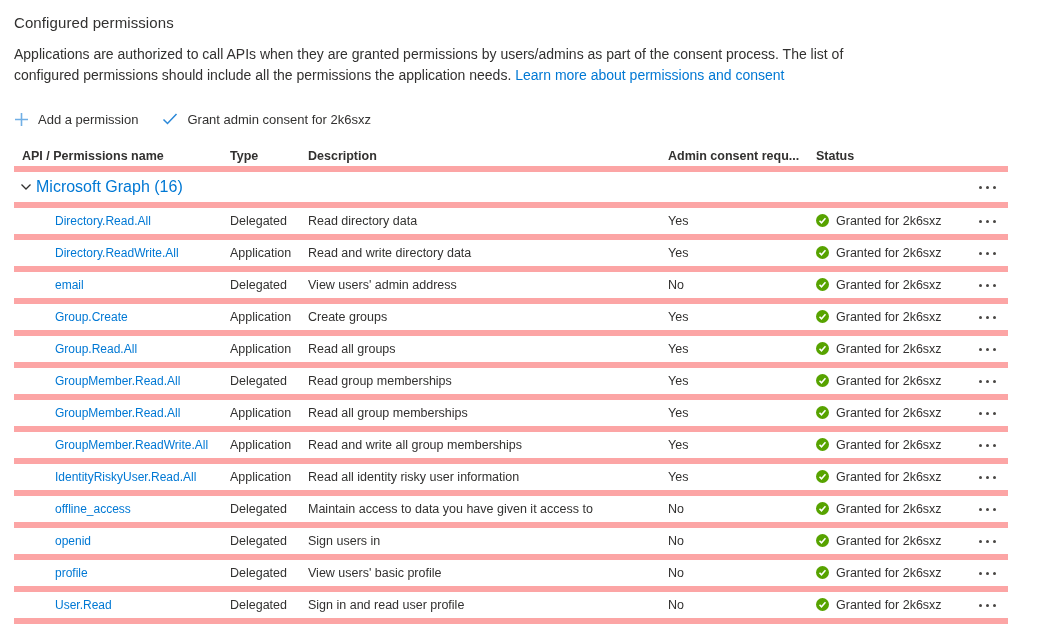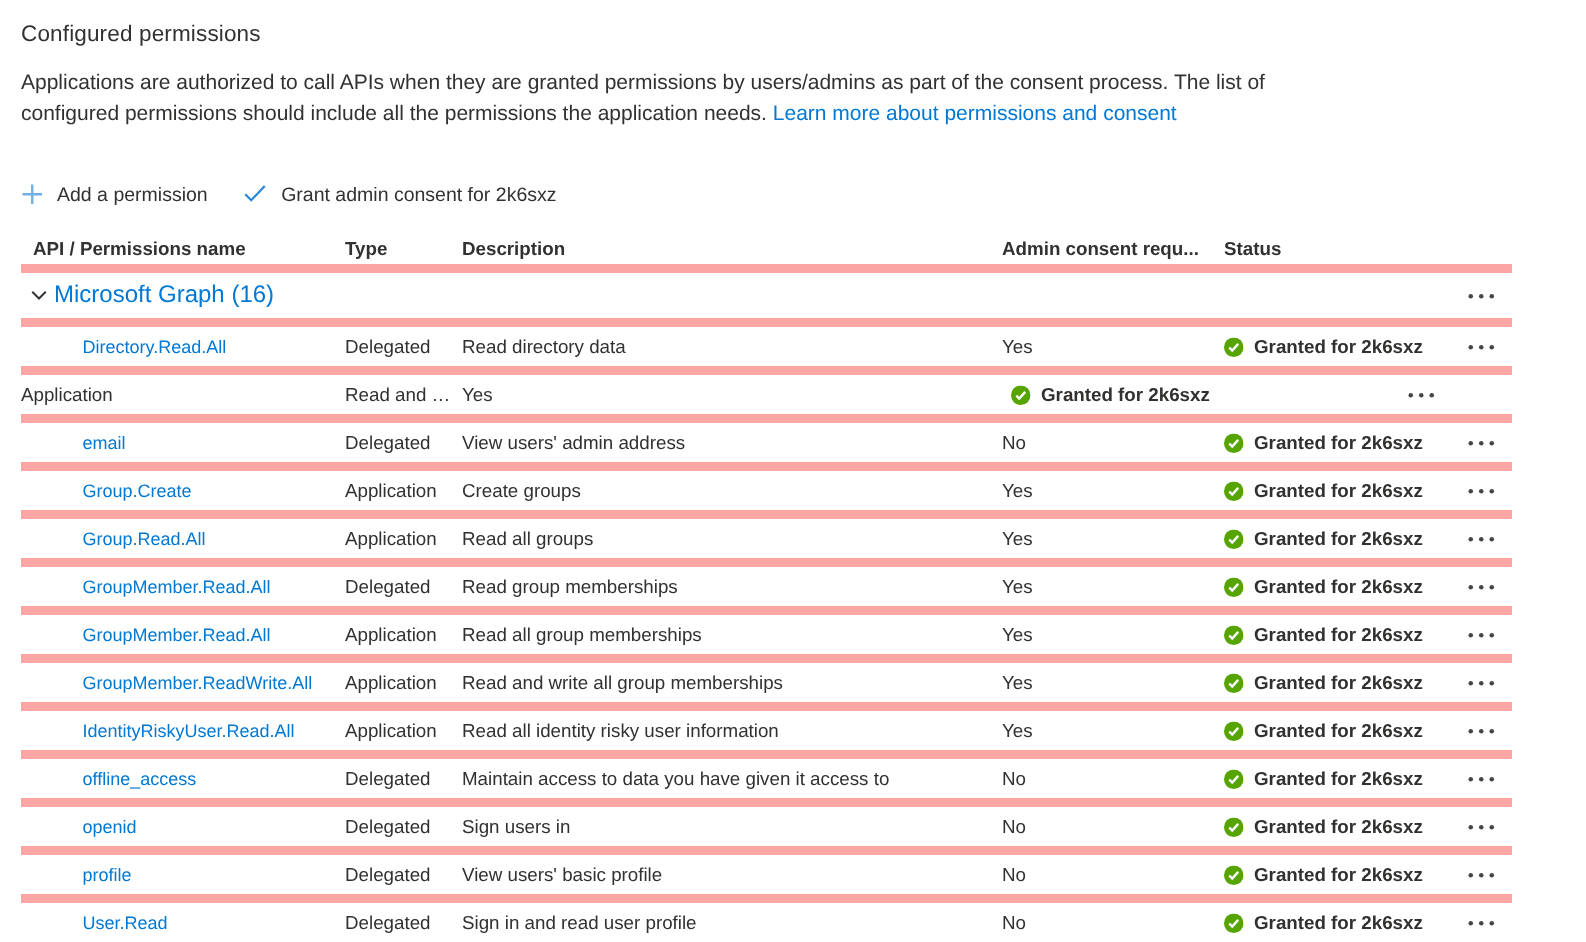--- a/index.html
+++ b/index.html
@@ -20,21 +20,21 @@
   .description {
     margin-top: 13px;
     font-size: 14px;
     line-height: 21px;
     max-width: 988px;
     color: #323130;
   }
   .link { color: #0078d4; text-decoration: none; cursor: pointer; }
 
   .toolbar {
-    margin-top: 31px;
+    margin-top: 21px;
     display: flex;
     align-items: center;
     gap: 24px;
     height: 24px;
   }
   .cmd-btn {
     display: inline-flex;
     align-items: center;
     gap: 9px;
     background: none;
@@ -65,21 +65,21 @@
   .group-row { height: 36px; }
   .group-row .c-group {
     grid-column: 1 / 6;
     display: flex;
     align-items: center;
     padding-left: 6px;
     gap: 4px;
   }
   .chevron { display: inline-flex; align-items: center; cursor: pointer; }
 
-  .c-status { display: flex; align-items: flex-end; gap: 7px; padding-left: 6px; font-weight: bold; }
+  .c-status { display: flex; align-items: flex-start; gap: 7px; padding-left: 6px; }
   .status-icon { display: inline-flex; align-items: center; }
 
   .c-more { display: flex; justify-content: flex-end; padding-right: 10px; }
   .dots-btn {
     background: none; border: none; cursor: pointer;
     display: inline-flex; gap: 4px; align-items: center; padding: 4px 2px;
   }
   .dots-btn i { width: 3px; height: 3px; border-radius: 50%; background: #484644; display: block; }
 </style>
 </head>
@@ -167,20 +167,23 @@
               <span style="display:inline-flex;gap:4px;">
                 <i></i>
                 <i></i>
                 <i></i>
               </span>
             </button>
           </div>
         </div>
 
         <div class="t-row body-row">
+          <div class="cell c-name">
+            <a class="link">Directory.ReadWrite.All</a>
+          </div>
           <div class="cell">Application</div>
           <div class="cell">Read and write directory data</div>
           <div class="cell">Yes</div>
           <div class="cell c-status">
             <span class="status-icon">
               <svg width="13" height="13" viewBox="0 0 14 14">
                 <circle cx="7" cy="7" r="7" fill="#57a300"></circle>
                 <path d="M3.8 7.3l2.1 2.1 4.3-4.8" stroke="#ffffff" stroke-width="1.7" fill="none"></path>
               </svg>
             </span>

